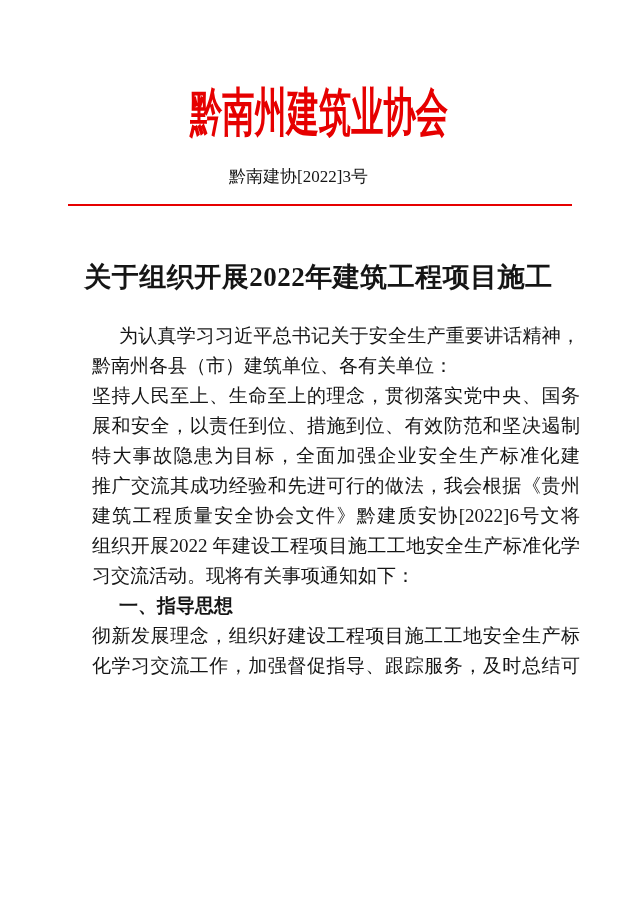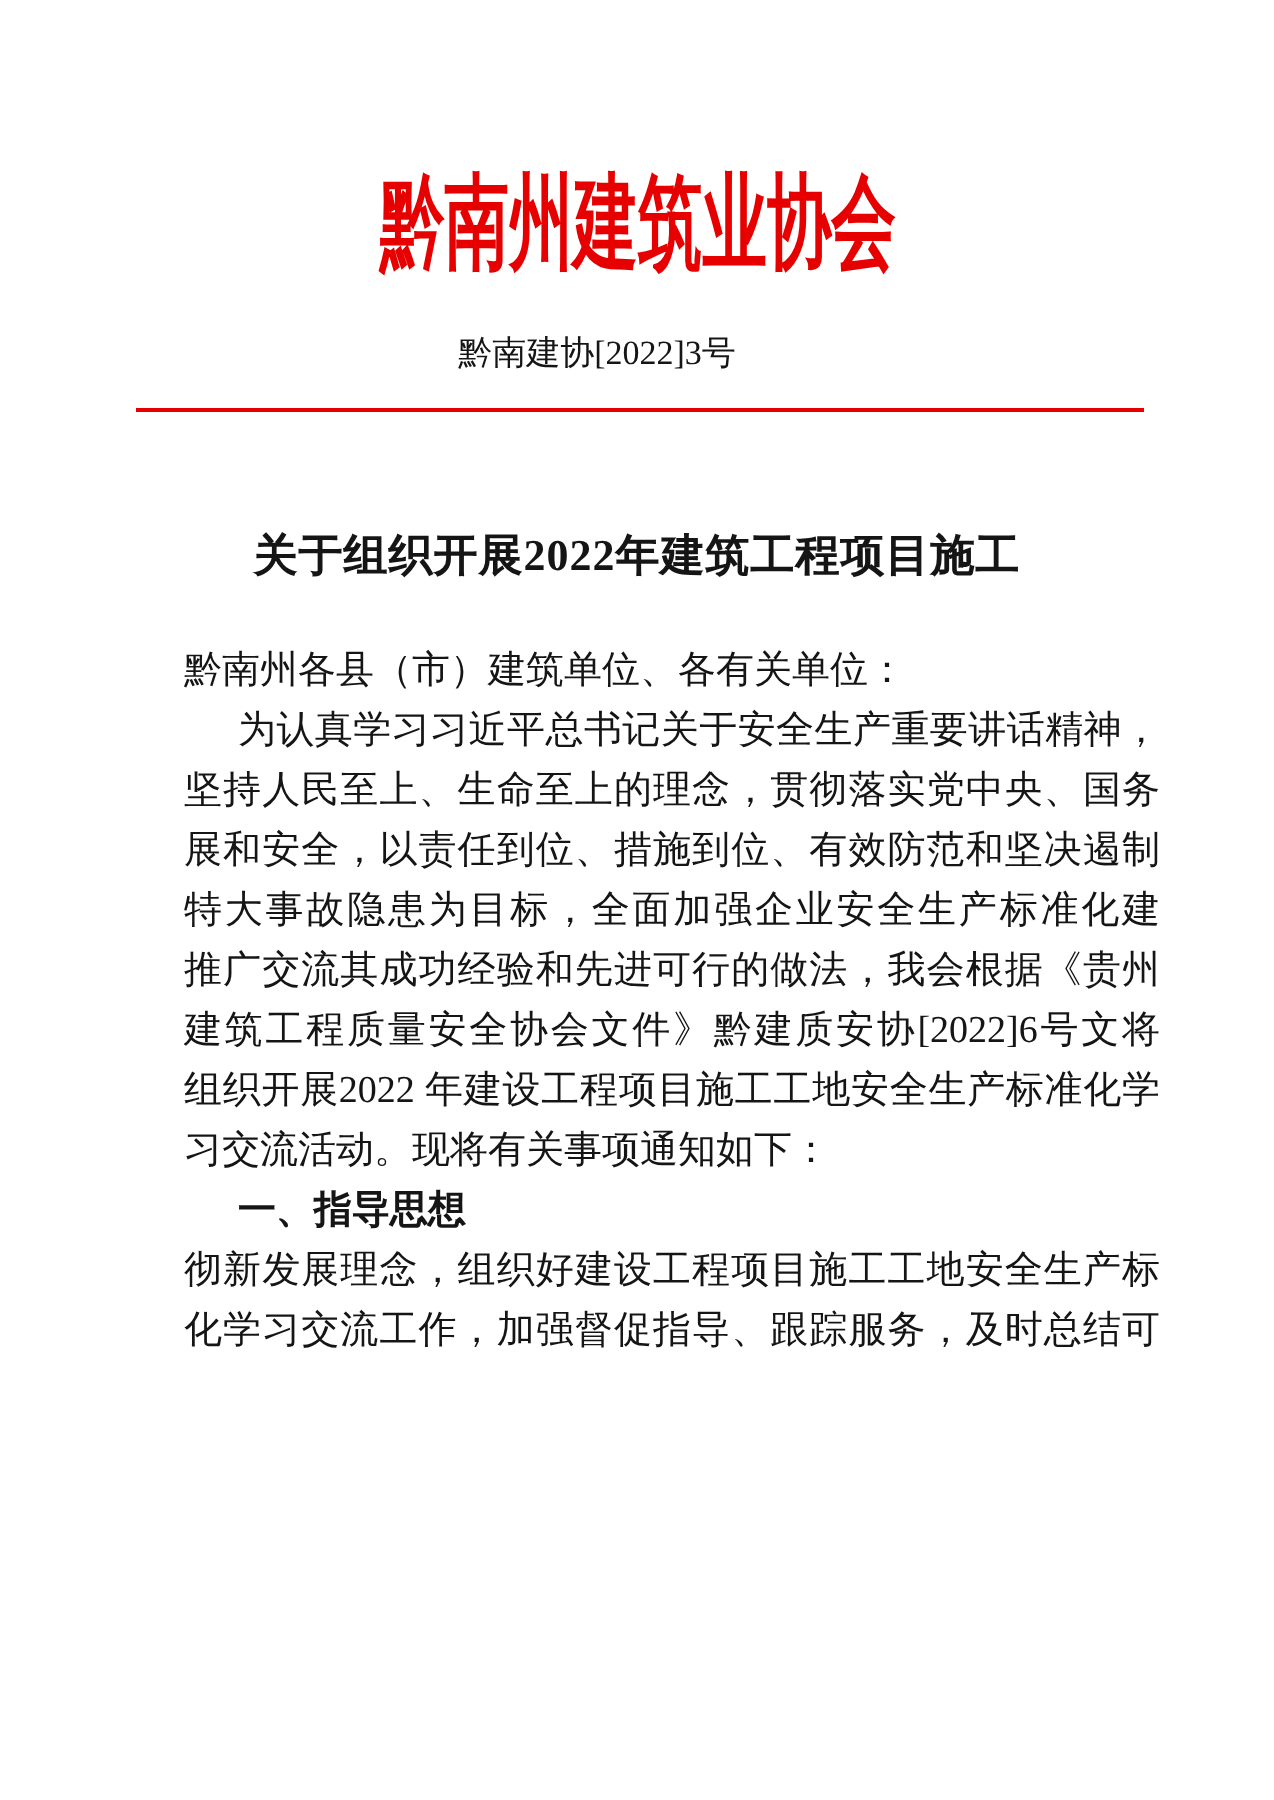--- a/index.html
+++ b/index.html
@@ -46,21 +46,21 @@
     margin: 16px 0 0 68px;
     width: 504px;
     height: 2px;
     background: var(--accent, #e60000);
   }
   
   .doc-title {
     margin-top: 56px;
     text-align: center;
     font-weight: bold;
-    font-size: 22px;
+    font-size: 27px;
     line-height: 31px;
     letter-spacing: 0.5px;
   }
   
   .body-lines {
     margin: 28px 57px 0 92px;
     font-size: 19px;
   }
   .body-line {
     height: 30px;
@@ -106,22 +106,22 @@
 
   <div class="doc-number">黔南建协[2022]3号</div>
 
   <div class="red-divider"></div>
 
   <div class="doc-title">
     <div>关于组织开展2022年建筑工程项目施工</div>
   </div>
 
   <div class="body-lines">
+      <div class="body-line justify indent">为认真学习习近平总书记关于安全生产重要讲话精神，</div>
       <div class="body-line">黔南州各县（市）建筑单位、各有关单位：</div>
-      <div class="body-line justify indent">为认真学习习近平总书记关于安全生产重要讲话精神，</div>
       <div class="body-line justify">坚持人民至上、生命至上的理念，贯彻落实党中央、国务院</div>
       <div class="body-line justify">展和安全，以责任到位、措施到位、有效防范和坚决遏制重</div>
       <div class="body-line justify">特大事故隐患为目标，全面加强企业安全生产标准化建设，</div>
       <div class="body-line justify">推广交流其成功经验和先进可行的做法，我会根据《贵州省</div>
       <div class="body-line justify">建筑工程质量安全协会文件》黔建质安协[2022]6号文将</div>
       <div class="body-line justify">组织开展2022 年建设工程项目施工工地安全生产标准化学</div>
       <div class="body-line">习交流活动。现将有关事项通知如下：</div>
       <div class="body-line heading indent">一、指导思想</div>
       <div class="body-line justify">彻新发展理念，组织好建设工程项目施工工地安全生产标准</div>
       <div class="body-line justify">化学习交流工作，加强督促指导、跟踪服务，及时总结可复</div>

